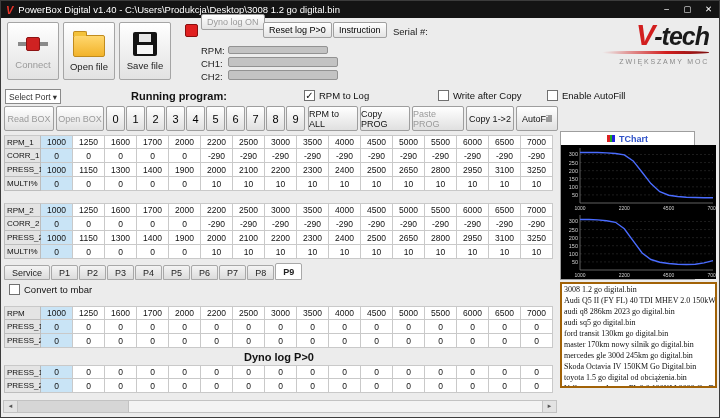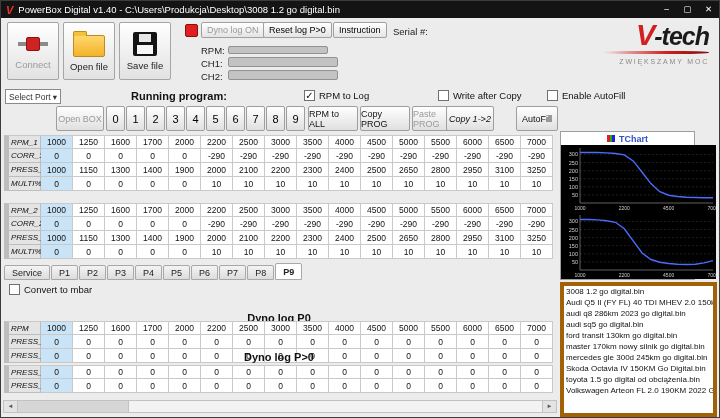--- a/index.html
+++ b/index.html
@@ -23,21 +23,21 @@
   .icon-connect .plug{position:absolute;left:8px;top:4px;width:14px;height:14px;background:#cf2222;border-radius:2px;border:1px solid #8d1414;box-sizing:border-box;}
   .icon-folder{width:30px;height:20px;background:linear-gradient(#ffd76e,#f2b32a);border:1px solid #c08b1e;border-radius:2px;position:relative;margin-top:5px;}
   .icon-folder:before{content:"";position:absolute;top:-5px;left:-1px;width:12px;height:4px;background:#f4c23a;border:1px solid #c08b1e;border-bottom:none;border-radius:2px 2px 0 0;}
   .icon-floppy{width:24px;height:24px;background:#141414;border-radius:2px;position:relative;}
   .icon-floppy:before{content:"";position:absolute;top:2px;left:6px;width:12px;height:8px;background:#e6e6e6;}
   .icon-floppy:after{content:"";position:absolute;bottom:2px;left:4px;width:16px;height:9px;background:#f6f6f6;}
 
   
   .led{position:absolute;left:184px;top:23px;width:11px;height:11px;background:#e02020;border:1px solid #8a0f0f;border-radius:2px;}
   .sbtn{position:absolute;height:16px;font-size:9px;background:linear-gradient(#ffffff,#e4e4e4);border:1px solid #a0a0a0;border-radius:2px;display:flex;align-items:center;padding:0 5px;box-sizing:border-box;}
-  #btn-dyno{left:200px;top:21px;color:#9a9a9a;}
+  #btn-dyno{left:200px;top:13px;color:#9a9a9a;}
   #btn-reset{left:262px;top:21px;}
   #btn-instruction{left:332px;top:21px;}
   .serial-label{position:absolute;left:392px;top:25px;font-size:9.5px;color:#222;}
   .chlabel{position:absolute;font-size:9.5px;color:#222;}
   #lbl-rpm{left:200px;top:44px;}
   #lbl-ch1{left:200px;top:57px;}
   #lbl-ch2{left:200px;top:70px;}
   .bar{position:absolute;left:227px;background:#c3c3c3;border:1px solid #929292;border-radius:2px;box-sizing:border-box;}
   #bar-rpm{top:45px;width:100px;height:8px;}
   #bar-ch1{top:56px;width:110px;height:10px;}
@@ -61,33 +61,33 @@
 
   
   .abtn{position:absolute;top:105px;height:25px;background:linear-gradient(#ffffff,#e0e0e0);border:1px solid #9e9e9e;border-radius:2px;font-size:9px;display:flex;align-items:center;justify-content:center;box-sizing:border-box;color:#111;}
   #btn-readbox{left:3px;width:50px;color:#9a9a9a;}
   #btn-writebox{left:55px;width:48px;color:#9a9a9a;}
   .digits{position:absolute;left:105px;top:105px;display:flex;gap:1px;}
   .digit{width:19px;height:25px;background:linear-gradient(#ffffff,#e0e0e0);border:1px solid #9e9e9e;border-radius:2px;font-size:11px;display:flex;align-items:center;justify-content:center;box-sizing:border-box;}
   #btn-rpmall{left:307px;width:50px;}
   #btn-copyprog{left:359px;width:50px;}
   #btn-pasteprog{left:411px;width:52px;color:#9a9a9a;}
-  #btn-copy12{left:445px;width:48px;font-style:italic;}
+  #btn-copy12{left:465px;width:48px;}
   #btn-autofill2{left:515px;width:42px;}
 
   
   .grid{position:absolute;left:3px;}
   #grid1{top:134px;}
   #grid2{top:202px;}
-  #grid-p0{top:320px;}
+  #grid-p0{top:305px;}
   #grid-pg0{top:364px;}
   .grid-row{display:flex;}
   .cell{box-sizing:border-box;height:14px;border-right:1px solid #c9c9c9;border-bottom:1px solid #c9c9c9;font-size:8.5px;display:flex;align-items:center;justify-content:center;background:#fff;color:#111;}
   .grid-row:first-child .cell{border-top:1px solid #c9c9c9;}
-  .cell:first-child{border-left:5px solid #0f172a;font-style:italic;}
+  .cell:first-child{border-left:1px solid #0f172a;}
   .cell.label{width:37px;background:#e4e4e4;border-color:#bdbdbd;justify-content:flex-start;padding-left:2px;font-size:8px;}
   .cell.value{width:32px;}
   .cell.hl{background:#c9e4f6;}
 
   
   .tabs{position:absolute;left:3px;top:262px;display:flex;gap:1px;align-items:flex-end;}
   .tab{height:15px;padding:0 7px;font-size:9px;background:linear-gradient(#f4f4f4,#dcdcdc);border:1px solid #a8a8a8;display:flex;align-items:center;border-radius:2px 2px 0 0;box-sizing:border-box;color:#222;}
   .tab.active{background:#ffffff;height:17px;font-weight:bold;}
 
   
@@ -103,21 +103,21 @@
   .hs-arrow.right{margin-left:auto;border-left:1px solid #c2c2c2;}
   .hs-thumb{width:110px;background:#d6d6d6;border-right:1px solid #c2c2c2;}
 
   
   .chart-panel{position:absolute;left:559px;top:130px;width:135px;height:149px;background:#fff;border:1px solid #9e9e9e;box-sizing:border-box;}
   .chart-header{height:13px;display:flex;align-items:center;justify-content:center;gap:4px;font-size:9px;color:#2f52c8;font-weight:bold;}
   .tchart-icon{width:8px;height:7px;background:linear-gradient(90deg,#d22 33%,#2a2 33% 66%,#22d 66%);display:inline-block;}
   .charts{display:flex;flex-direction:column;}
   .charts svg{display:block;}
 
-  .file-list{position:absolute;left:559px;top:281px;width:157px;height:135px;background:#fff;border:4px solid #a16207;box-sizing:border-box;overflow:hidden;}
+  .file-list{position:absolute;left:559px;top:281px;width:157px;height:106px;background:#fff;border:2px solid #a16207;box-sizing:border-box;overflow:hidden;font-family:Liberation Serif, serif;}
   .file-item{height:11px;line-height:11px;font-size:8px;white-space:nowrap;overflow:hidden;padding:0 2px;color:#111;}
 </style>
 </head>
 <body>
 
 <div class="window">
 
   <div class="titlebar">
     <span class="title-icon">V</span>
     <span class="title-text">PowerBox Digital v1.40 - C:\Users\Produkcja\Desktop\3008 1.2 go digital.bin</span>
@@ -175,20 +175,21 @@
   </span>
   <span class="cb" id="cb-writecopy">
     <span class="cbbox" id="cbbox-writecopy"></span>
     <span>Write after Copy</span>
   </span>
   <span class="cb" id="cb-autofill">
     <span class="cbbox" id="cbbox-autofill"></span>
     <span>Enable AutoFill</span>
   </span>
 
+  <div class="abtn" id="btn-readbox">Read BOX</div>
   <div class="abtn" id="btn-writebox">Open BOX</div>
   <div class="digits">
       <div class="digit">0</div>
       <div class="digit">1</div>
       <div class="digit">2</div>
       <div class="digit">3</div>
       <div class="digit">4</div>
       <div class="digit">5</div>
       <div class="digit">6</div>
       <div class="digit">7</div>

